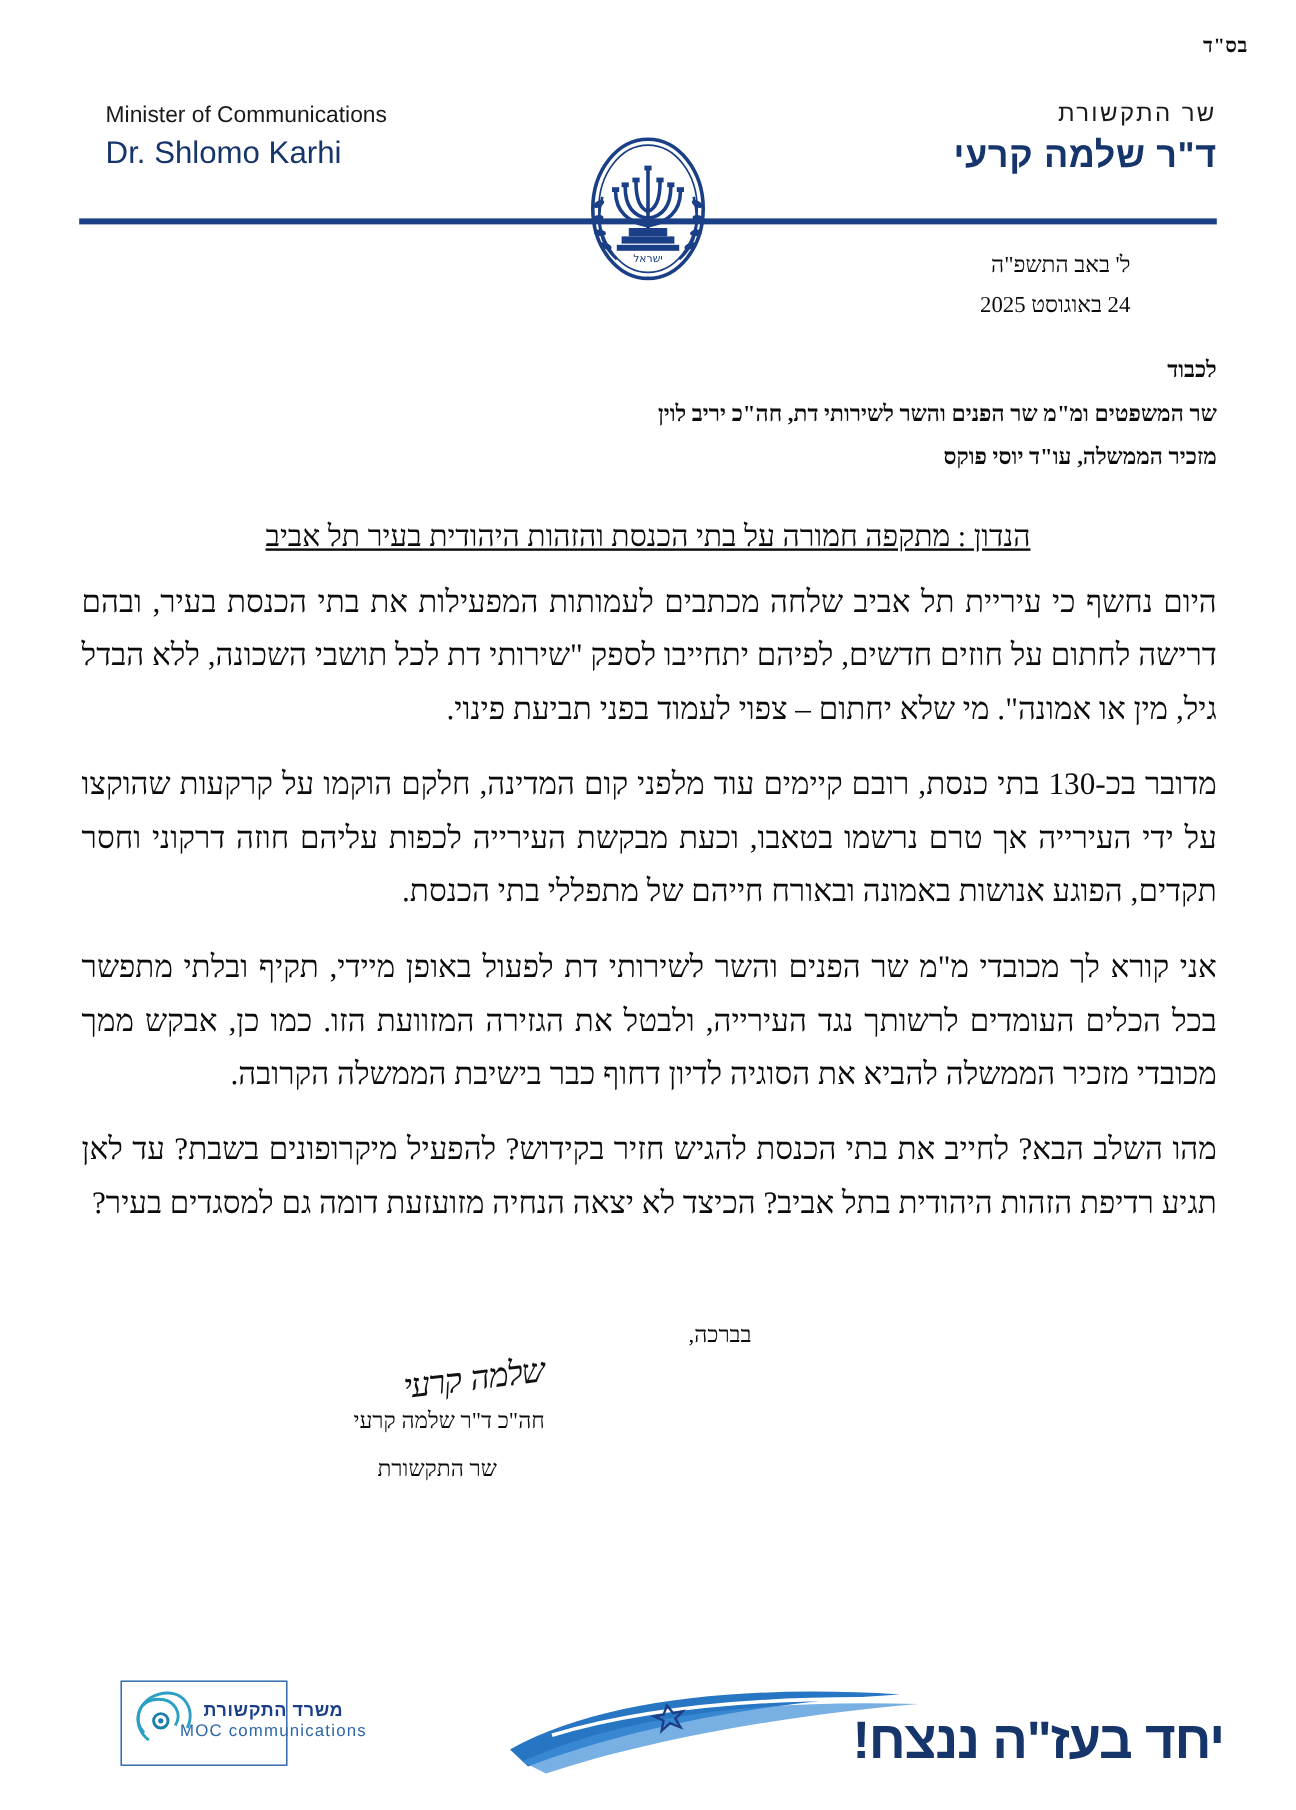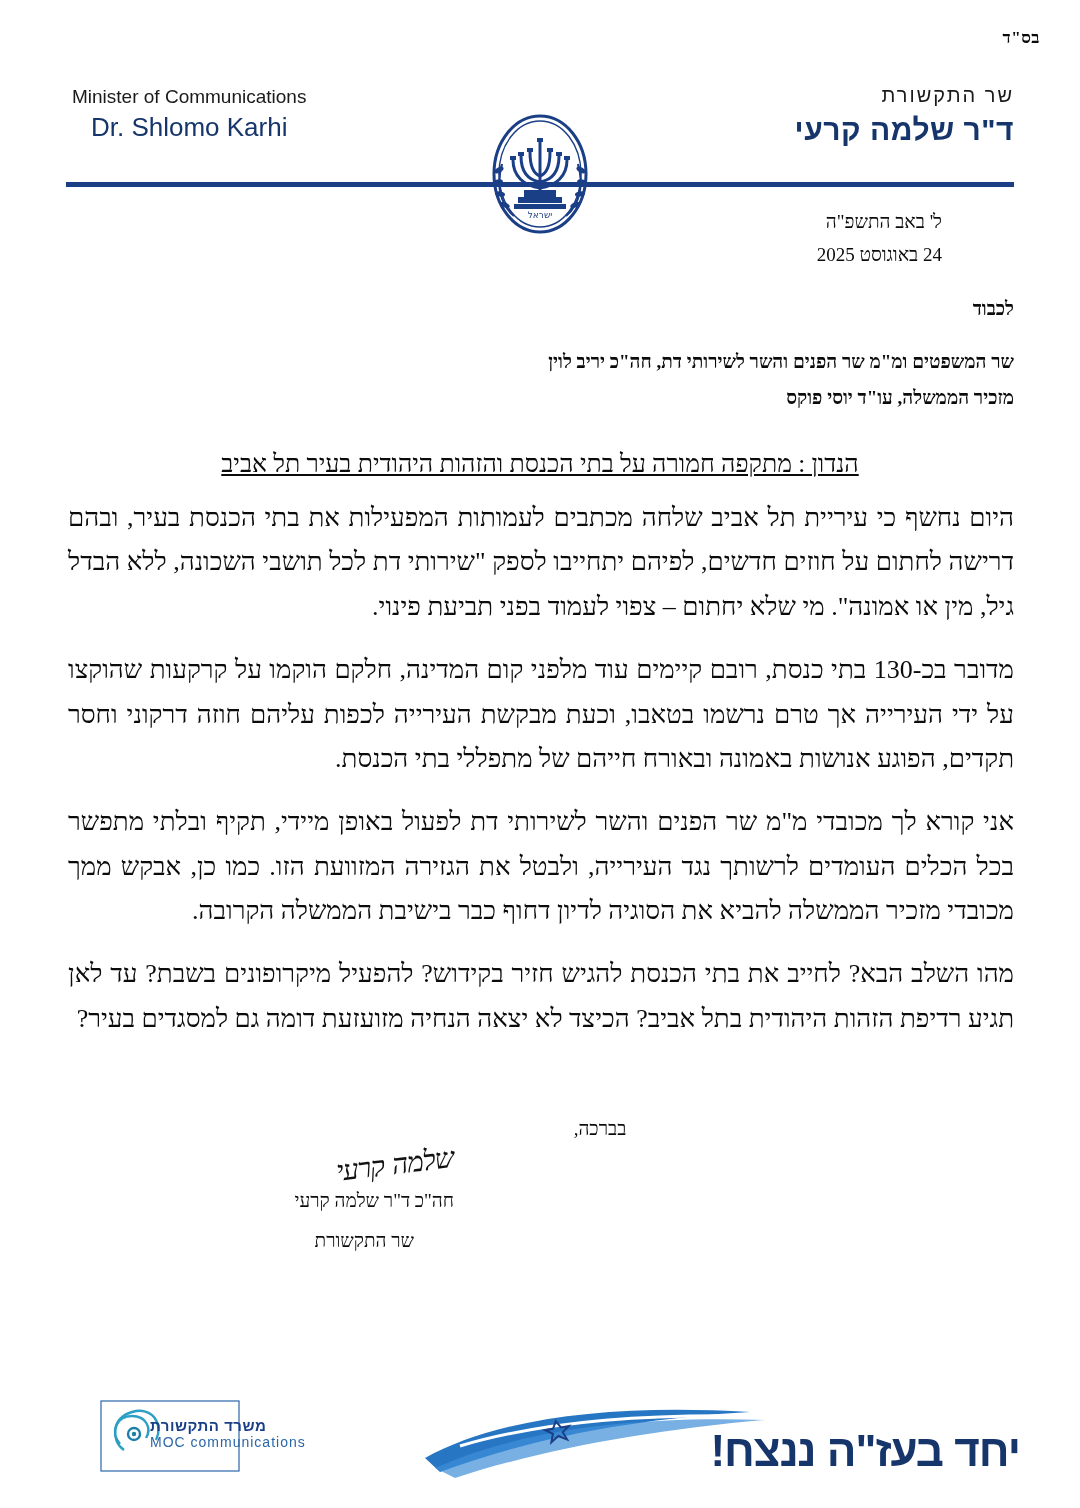--- a/index.html
+++ b/index.html
@@ -62,24 +62,24 @@
     font-family: "Liberation Sans", sans-serif;
     font-size: 30px;
     font-weight: 700;
     color: #16356b;
     letter-spacing: 0.5px;
     text-align: right;
   }
 
   .header-left {
     position: absolute;
-    left: 72px;
+    left: 88px;
     top: 24px;
     direction: ltr;
-    text-align: center;
+    text-align: left;
   }
   .header-left .role-en {
     font-family: "Liberation Sans", sans-serif;
     font-size: 19px;
     color: #1a1a1a;
     margin-bottom: 4px;
   }
   .header-left .name-en {
     font-family: "Liberation Sans", sans-serif;
     font-size: 26px;
@@ -124,21 +124,21 @@
     margin-bottom: 26px;
   }
 
   .to-block {
     text-align: right;
     margin-bottom: 34px;
   }
   .to-block .lichvod {
     font-size: 19px;
     font-weight: 700;
-    margin-bottom: 24px;
+    margin-bottom: 8px;
   }
   .to-block .addressee {
     font-size: 19px;
     font-weight: 700;
     line-height: 1.9;
   }
 
   .subject {
     text-align: center;
     font-size: 25px;
@@ -212,21 +212,21 @@
     bottom: 18px;
     width: 140px;
     height: 72px;
   }
   .moc-text {
     position: absolute;
     left: 150px;
     bottom: 40px;
     font-family: "Liberation Sans", sans-serif;
     direction: rtl;
-    text-align: left;
+    text-align: center;
   }
   .moc-text .he {
     font-size: 15px;
     color: #1b3f86;
     font-weight: 700;
     letter-spacing: 0.5px;
   }
   .moc-text .en {
     font-size: 14px;
     color: #2b66a8;

